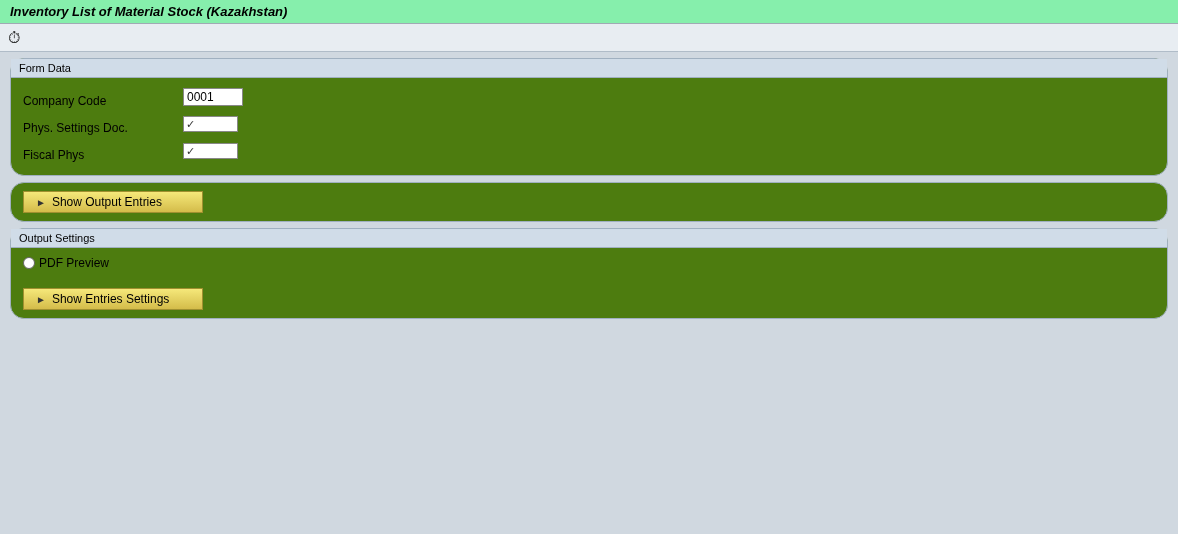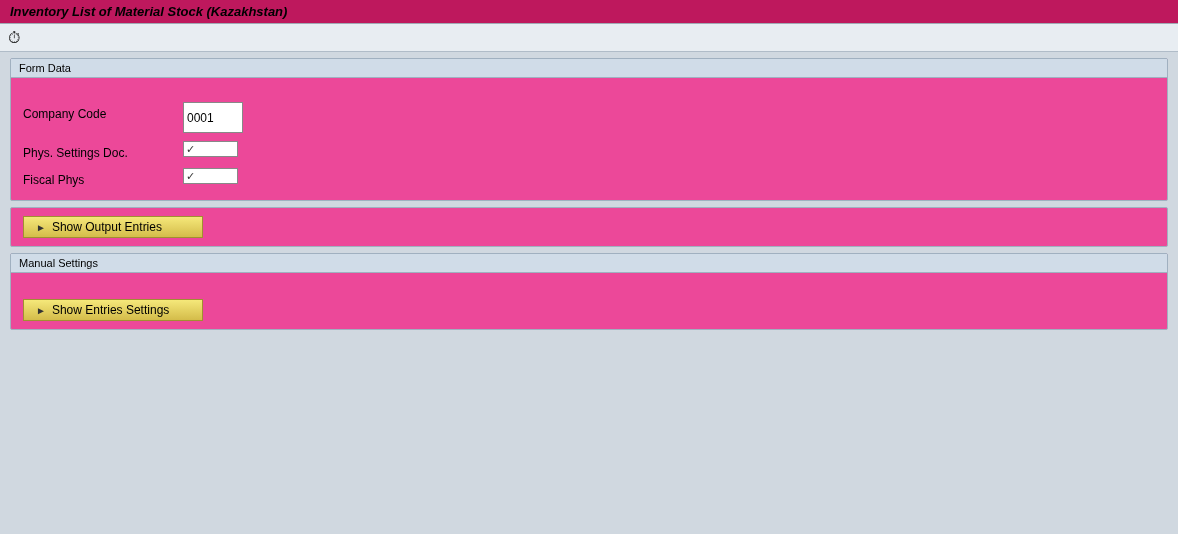--- a/index.html
+++ b/index.html
@@ -4,21 +4,21 @@
   <style>
     * { box-sizing: border-box; margin: 0; padding: 0; }
     body {
       font-family: Arial, sans-serif;
       font-size: 12px;
       background-color: #d0d8e0;
       color: #000;
     }
 
     .title-bar {
-      background-color: #be185d;
+      background-color: #86efac;
       padding: 4px 10px;
       border-bottom: 1px solid #a0aab4;
     }
     .title-bar h1 {
       font-size: 13px;
       font-style: italic;
       font-weight: bold;
       color: #000;
     }
 
@@ -50,24 +50,24 @@
       white-space: nowrap;
       top: 50px;
     }
 
     .main-content {
       padding: 6px 10px;
       position: relative;
     }
 
     .section {
-      background-color: #ec4899;
+      background-color: #4d7c0f;
       border: 1px solid #a0b0c0;
       margin-bottom: 6px;
-      border-radius: 2px;
+      border-radius: 14px;
     }
 
     .section-header {
       background-color: #d0dce8;
       padding: 3px 8px;
       font-size: 11px;
       font-weight: normal;
       color: #000;
       border-bottom: 1px solid #a0b0c0;
     }
@@ -87,23 +87,22 @@
       font-size: 12px;
       color: #000;
       margin-top: 8px;
     }
 
     .form-input {
       border: 1px solid #888;
       padding: 1px 3px;
       font-size: 12px;
       background-color: #fff;
-      height: 31px;
+      height: 18px;
       width: 60px;
-      margin-top: 16px;
     }
 
     .checkbox-input {
       width: 55px;
       height: 16px;
       border: 1px solid #888;
       background-color: #fff;
       display: flex;
       align-items: center;
       justify-content: flex-start;
@@ -219,26 +218,30 @@
   <div class="section">
     <div class="section-body">
       <button class="show-button">
         <span class="btn-arrow">►</span>
         <span>Show Output Entries</span>
       </button>
     </div>
   </div>
 
   <div class="section">
-    <div class="section-header">Manual Settings</div>
+    <div class="section-header">Output Settings</div>
     <div class="section-body">
 
       <div class="radio-group">
 
 
+        <div class="radio-row">
+          <div class="radio-input"></div>
+          <span class="radio-label">PDF Preview</span>
+        </div>
 
 
       </div>
 
       <br>
 
       <button class="show-button">
         <span class="btn-arrow">►</span>
         <span>Show Entries Settings</span>
       </button>

